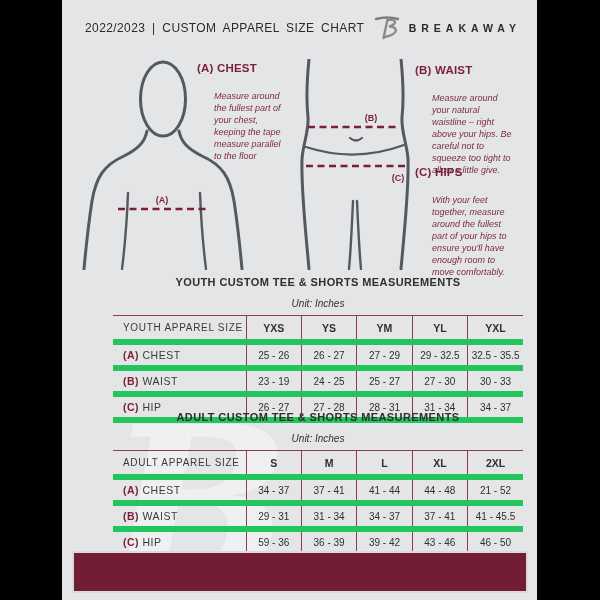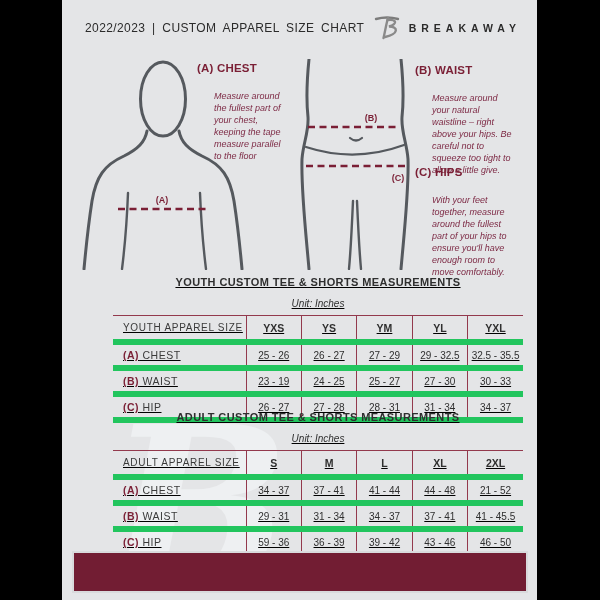--- a/index.html
+++ b/index.html
@@ -44,21 +44,21 @@
   .instr h3{
     margin:0 0 6px 0;font-size:11.5px;font-weight:700;color:#7a1f35;
     letter-spacing:.2px;
   }
   .instr p{
     margin:17px;font-size:9px;font-style:italic;line-height:1.33;
     color:#7d2a45;
   }
 
   
-  .section{position:absolute;left:0;width:512px;text-align:center;z-index:1;text-decoration:underline;}
+  .section{position:absolute;left:0;width:512px;text-align:center;z-index:1;}
   .sec-youth{top:276px;}
   .sec-adult{top:411px;}
   .section-title{
     margin:0;font-size:11px;font-weight:700;color:#2f2f2f;
     letter-spacing:.4px;line-height:13px;
   }
   .section-unit{
     margin:8px 0 0 0;font-size:10px;font-style:italic;color:#2f2f2f;
     line-height:13px;
   }

